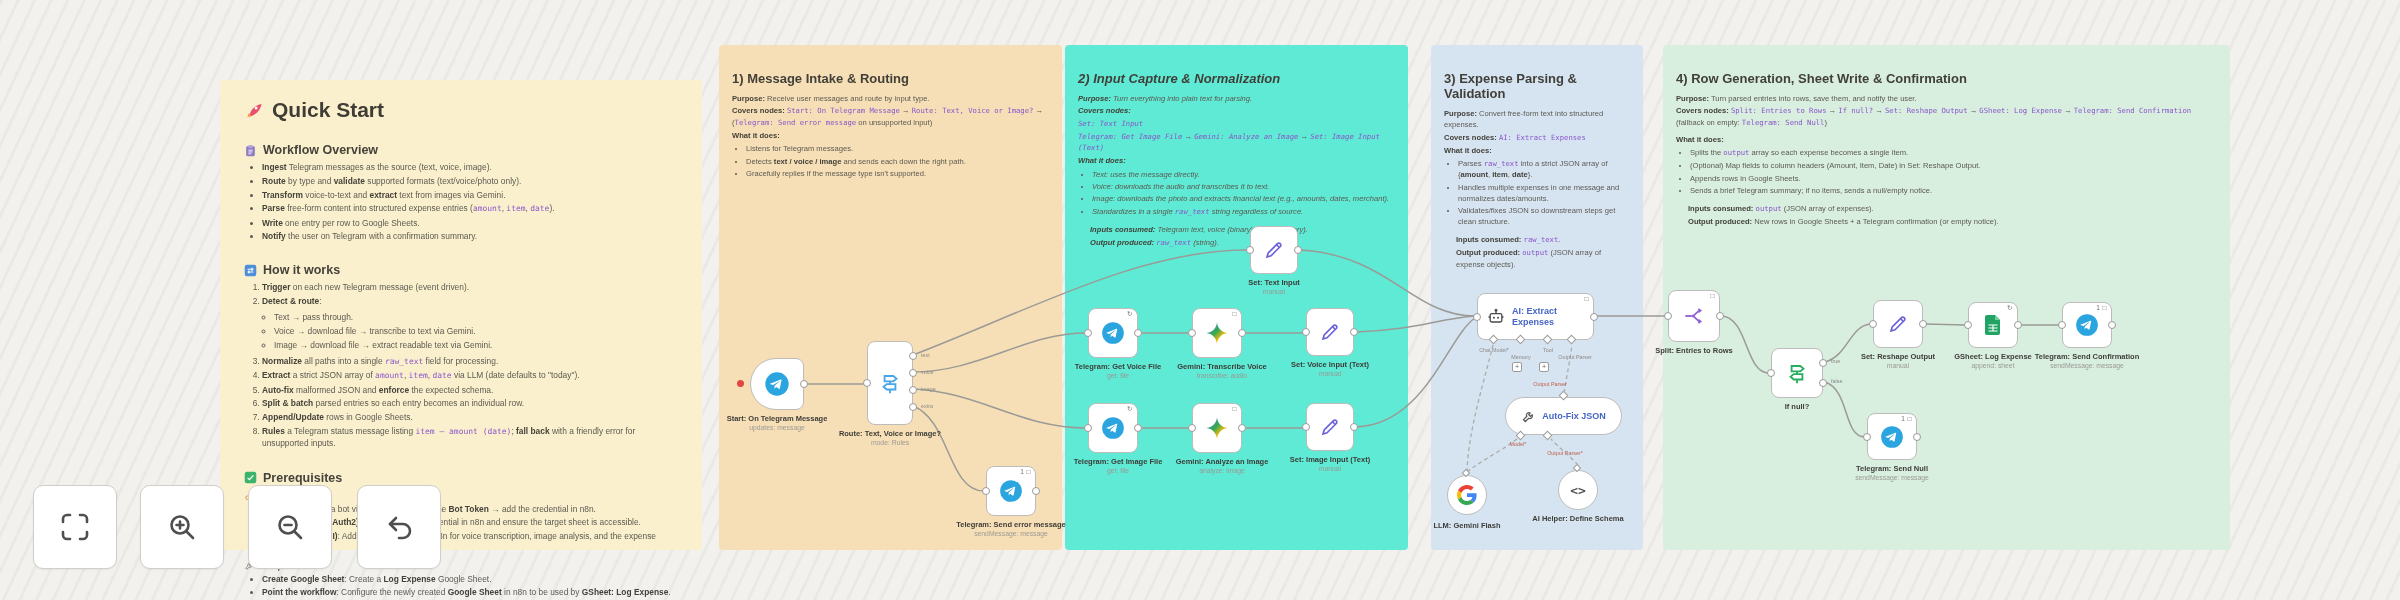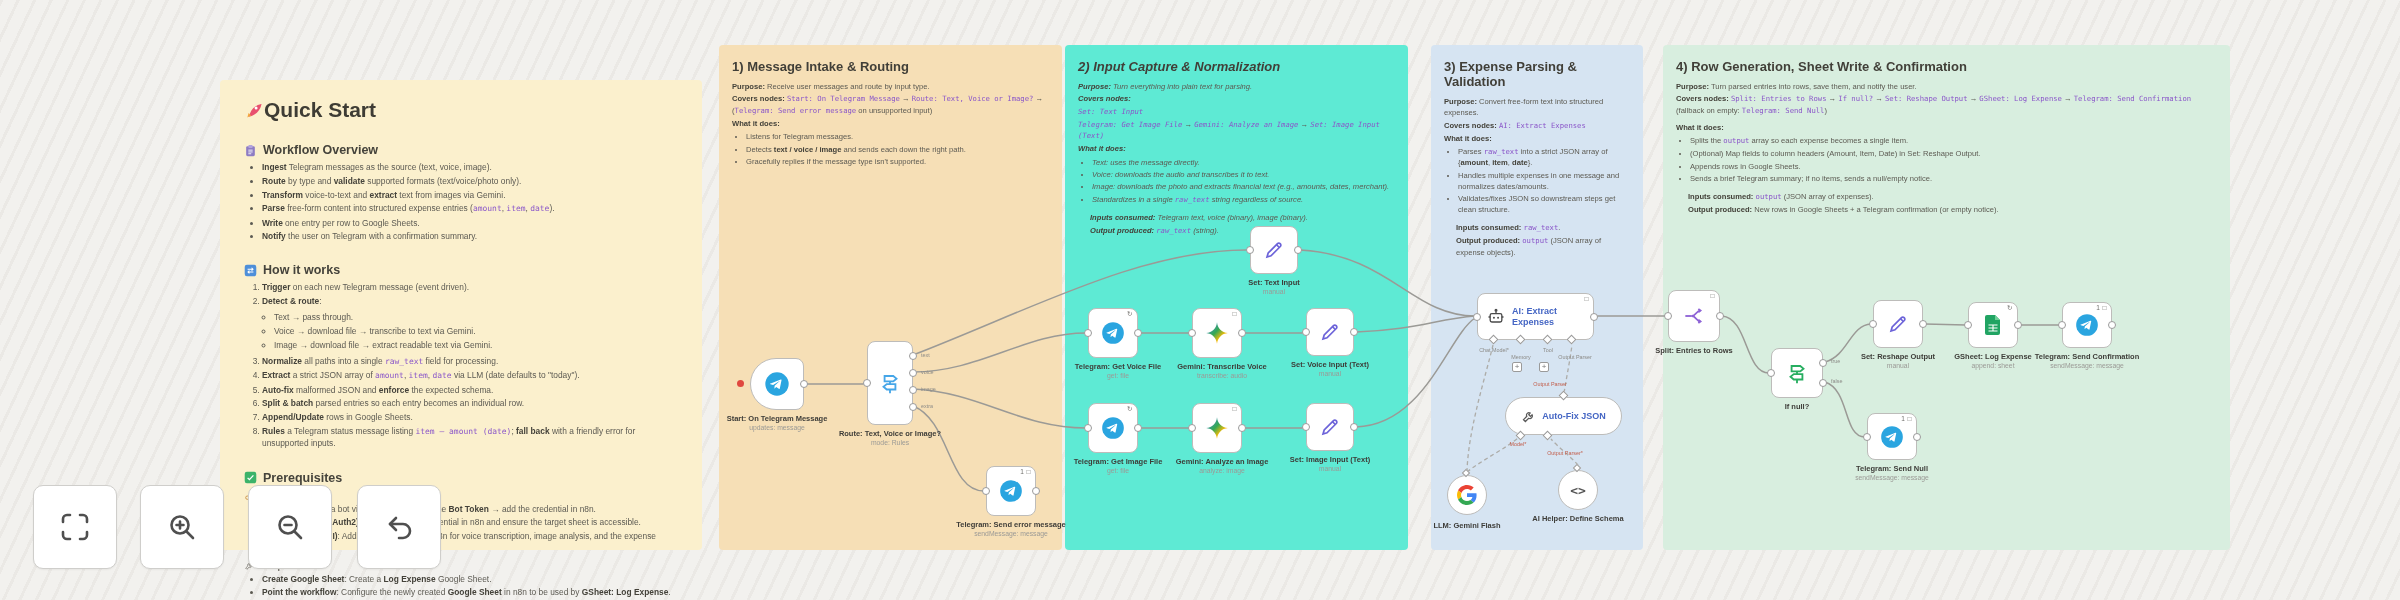--- a/index.html
+++ b/index.html
@@ -8,22 +8,22 @@
     font-family:"Liberation Sans","DejaVu Sans",sans-serif;
     background:#f2f1ee;
     background-image:repeating-linear-gradient(115deg,rgba(170,160,150,0.10) 0 3px,rgba(255,255,255,0.0) 3px 15px);
   }
   .note{position:absolute;border-radius:4px;box-sizing:border-box;}
   .qs{background:#fbf0cd;padding:16px 24px;}
   .s1{background:#f6dfb6;}
   .s2{background:#5eead4;font-style:italic;}
   .s3{background:#d6e4f2;}
   .s4{background:#d8eedf;}
-  .sec{padding:12px 13px;}
-  .qs-title{font-size:21px;font-weight:700;color:#3e3c34;display:flex;align-items:center;gap:0;margin:2px 0 10px 0;}
+  .sec{padding:24px 13px;}
+  .qs-title{font-size:21px;font-weight:700;color:#3e3c34;display:flex;align-items:center;gap:8px;margin:2px 0 10px 0;}
   .qs-h2{font-size:12.5px;font-weight:700;color:#45433b;display:flex;align-items:center;gap:6px;margin:21px 0 4px 0;}
   .qs-h3{font-size:9px;font-weight:700;color:#8a6d3b;display:flex;align-items:center;gap:4px;margin:6px 0 2px 0;}
   .qs ul,.qs ol{margin:2px 0 4px 18px;padding:0;}
   .qs li{font-size:8.4px;color:#5c5a52;margin:1.6px 0;line-height:1.45;}
   .qs ul.subs{list-style:circle;margin-left:14px;}
   .sec-title{font-size:13px;font-weight:700;color:#413f38;margin:2px 0 7px 0;}
   .sec .ln{font-size:7.6px;color:#5c5a52;line-height:1.5;margin:1px 0;}
   .sec ul{margin:2px 0 4px 14px;padding:0;}
   .sec li{font-size:7.6px;color:#5c5a52;margin:1.4px 0;line-height:1.45;}
   .io{margin:7px 0 0 12px;}

